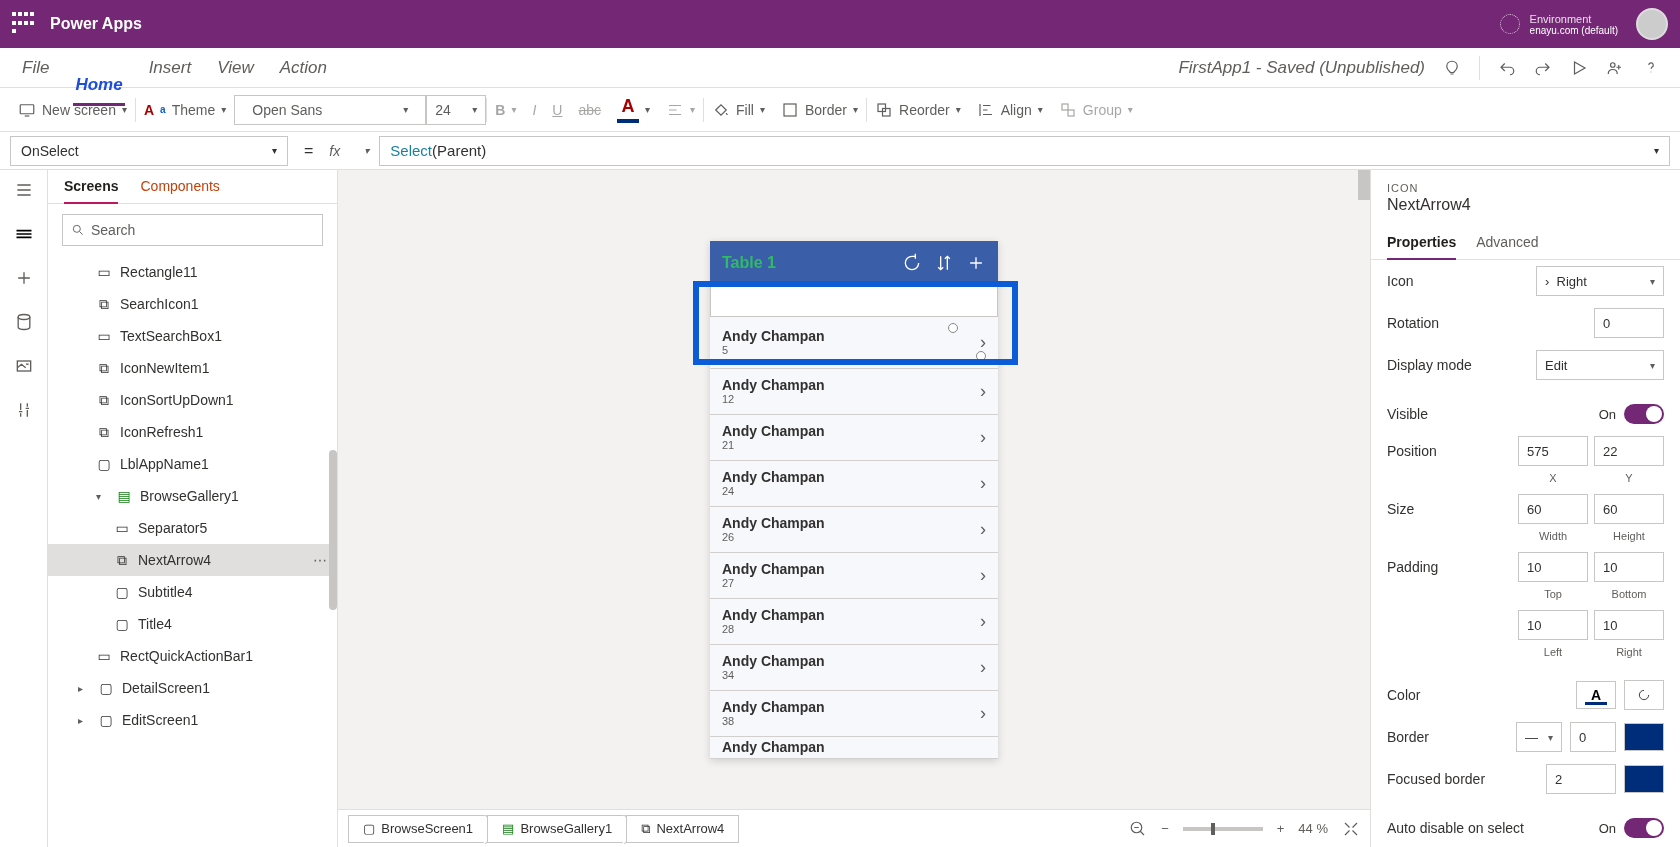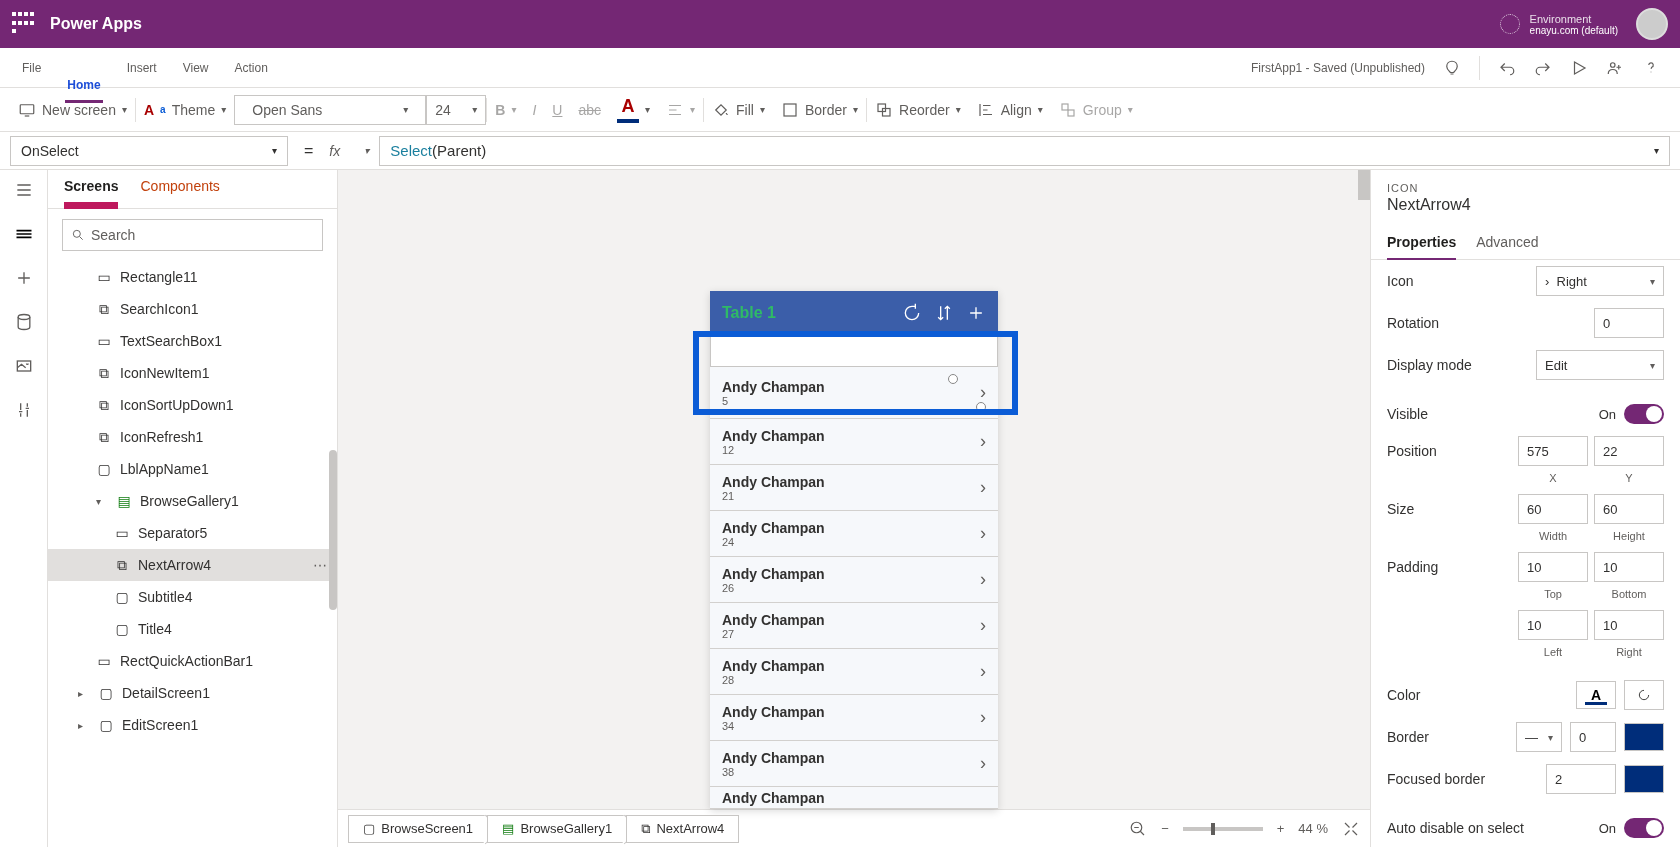--- a/index.html
+++ b/index.html
@@ -11,21 +11,21 @@
 .waffle span { width: 4px; height: 4px; background: #fff; }
 .header-title { font-size: 16px; font-weight: 600; }
 .header-spacer { flex: 1; }
 .env-block { text-align: left; margin-right: 18px; display: flex; align-items: center; gap: 10px; }
 .env-icon { width: 20px; height: 20px; border: 1.5px dotted #fff; border-radius: 50%; opacity: .8; }
 .env-text .lbl { font-size: 11px; opacity: .85; }
 .env-text .val { font-size: 10px; }
 .avatar { width: 32px; height: 32px; border-radius: 50%; background: #ccc; border: 2px solid #ddd; }
 
 
-.menu-row { height: 40px; border-bottom: 1px solid #e1dfdd; display: flex; align-items: center; padding: 0 20px; gap: 22px; font-size: 12px; color: #605e5c; }
+.menu-row { height: 40px; border-bottom: 1px solid #e1dfdd; display: flex; align-items: center; padding: 0 20px; gap: 22px; font-size: 17px; color: #605e5c; font-style: italic; }
 .menu-row .item { padding: 8px 2px; cursor: pointer; }
 .menu-row .item.active { color: #1d4ed8; font-weight: 600; border-bottom: 3px solid #742774; margin-bottom: -1px; margin-top: 36px; }
 .menu-row .right { margin-left: auto; display: flex; align-items: center; gap: 18px; color: #605e5c; }
 .ic { width: 18px; height: 18px; display: inline-block; }
 .sep-v { width: 1px; height: 24px; background: #e1dfdd; }
 
 
 .toolbar { height: 44px; border-bottom: 1px solid #e1dfdd; display: flex; align-items: center; padding: 0 10px; color: #605e5c; font-size: 14px; }
 .tb-btn { display: flex; align-items: center; gap: 6px; padding: 4px 8px; cursor: pointer; }
 .tb-btn.dim { opacity: .55; }
@@ -48,35 +48,35 @@
 .rail { width: 48px; border-right: 1px solid #e1dfdd; display: flex; flex-direction: column; align-items: center; padding-top: 10px; gap: 24px; color: #605e5c; }
 .rail .r { width: 20px; height: 20px; cursor: pointer; }
 .rail .r.active-rail { position: relative; }
 .rail .r.active-rail::before { content: ""; position: absolute; left: -14px; top: -2px; width: 3px; height: 24px; background: #323130; }
 
 
 .tree { width: 290px; border-right: 1px solid #e1dfdd; display: flex; flex-direction: column; position: relative; }
 .tree-h { padding: 14px 16px 6px; font-size: 18px; font-weight: 600; display: flex; justify-content: space-between; align-items: center; }
 .tree-tabs { display: flex; gap: 22px; padding: 0 16px; border-bottom: 1px solid #e1dfdd; font-size: 14px; }
 .tree-tabs .tt { padding: 8px 0; cursor: pointer; color: #c2410c; }
-.tree-tabs .tt.active { color: #201f1e; font-weight: 600; border-bottom: 7px solid #be185d; margin-bottom: -1px; }
+.tree-tabs .tt.active { color: #201f1e; font-weight: 600; border-bottom: 2px solid #be185d; margin-bottom: -1px; }
 .search { margin: 10px 14px; height: 32px; border: 1px solid #c8c6c4; display: flex; align-items: center; padding: 0 8px; gap: 6px; color: #605e5c; font-size: 14px; }
 .tree-body { overflow-y: auto; flex: 1; font-size: 14px; }
 .node { display: flex; align-items: center; height: 32px; padding-left: 30px; gap: 8px; cursor: pointer; }
 .node.lvl2 { padding-left: 48px; }
 .node.lvl3 { padding-left: 66px; }
 .node.sel { background: #e1dfdd; }
 .node .caret { width: 12px; color: #605e5c; font-size: 10px; }
 .node .nic { width: 16px; height: 16px; display: inline-flex; align-items: center; justify-content: center; }
 .node .more { margin-left: auto; margin-right: 10px; color: #605e5c; }
 .scroll-thumb { position: absolute; right: 0; top: 280px; width: 8px; height: 160px; background: #c8c6c4; border-radius: 4px; }
 
 
 .canvas-wrap { flex: 1; background: #f3f2f1; position: relative; display: flex; flex-direction: column; }
-.canvas { flex: 1; display: flex; align-items: flex-end; justify-content: center; padding-top: 20px; position: relative; }
+.canvas { flex: 1; display: flex; align-items: center; justify-content: center; padding-top: 20px; position: relative; }
 .phone { width: 288px; background: #fff; box-shadow: 0 2px 8px rgba(0,0,0,.15); position: relative; }
 .phone-hdr { height: 44px; background: #3b5ea9; color: #fff; display: flex; align-items: center; padding: 0 12px; gap: 12px; }
 .phone-hdr .title { color: #2fba66; font-weight: 700; font-size: 16px; flex: 1; }
 .phone-hdr .hic { width: 20px; height: 20px; cursor: pointer; }
 .phone-search { height: 32px; border: 1px solid #c8c6c4; margin: 0; background: #fff; }
 .sel-frame { position: absolute; left: -17px; right: -20px; top: 40px; height: 84px; border: 6px solid #0b5cd6; pointer-events: none; z-index: 5; }
 .row { height: 46px; border-bottom: 1px solid #d2d0ce; display: flex; align-items: center; padding: 0 12px; background: #f6f8fb; }
 .row.first { height: 52px; position: relative; }
 .row .txt { flex: 1; }
 .row .name { font-weight: 600; font-size: 14px; }

